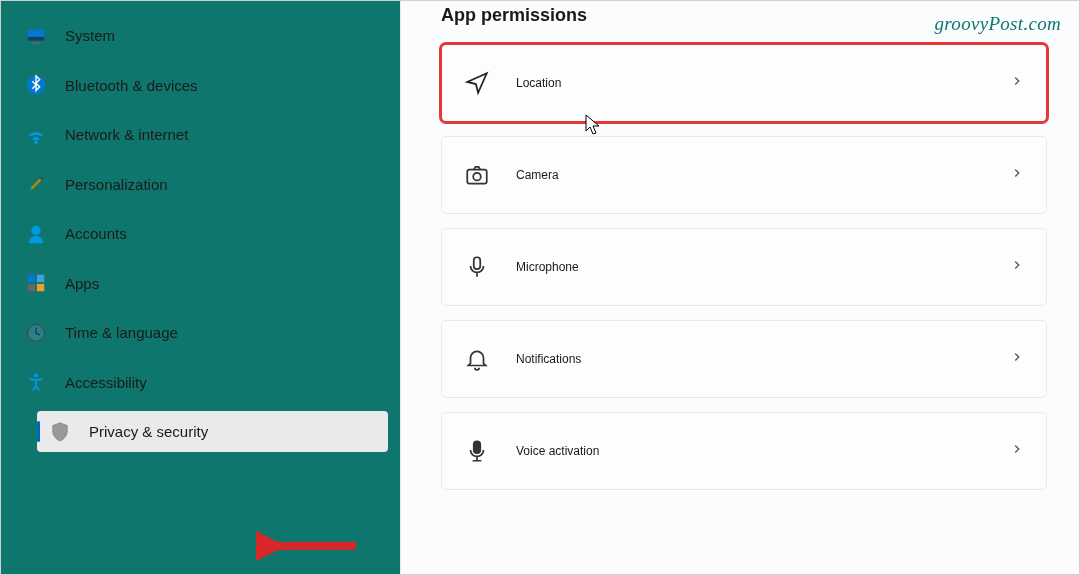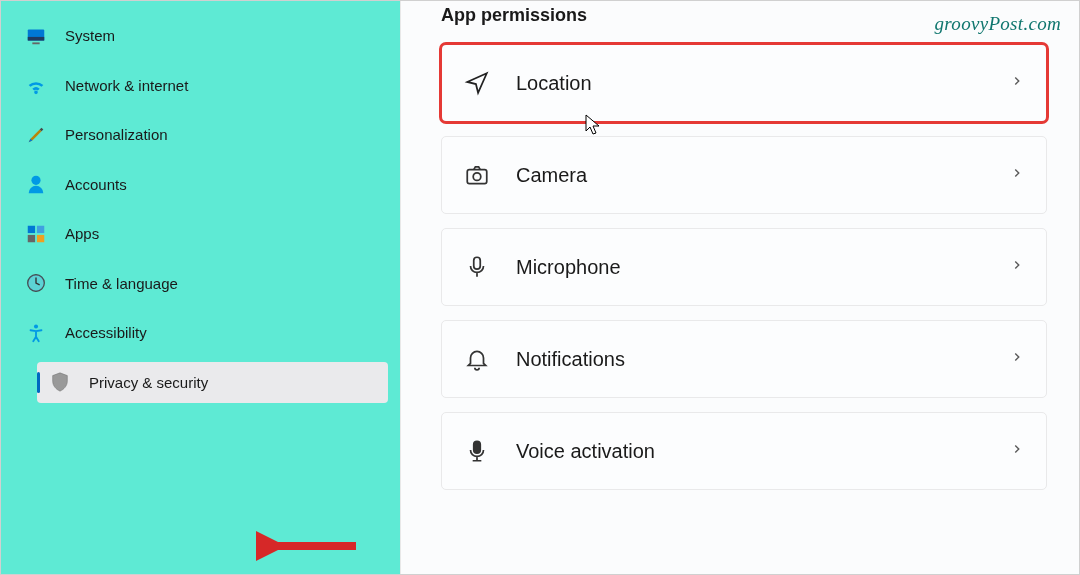--- a/index.html
+++ b/index.html
@@ -11,21 +11,21 @@
       overflow: hidden;
       border: 1px solid #d0d0d0;
       position: relative;
     }
     .sidebar {
       position: absolute;
       left: 0;
       top: 0;
       width: 400px;
       height: 100%;
-      background: #5eead4;
+      background: #0f766e;
       border-right: 1px solid #e8e8e8;
       padding: 14px 12px;
       display: flex;
       flex-direction: column;
       gap: 8.5px;
     }
     .sidebar-item {
       display: flex;
       align-items: center;
       gap: 18px;
@@ -75,21 +75,21 @@
       border-radius: 5px;
       padding: 0 22px;
       cursor: pointer;
       gap: 26px;
     }
     .card.highlight {
       outline: 3px solid #e53935;
       outline-offset: -1px;
     }
     .card-icon { width: 26px; height: 26px; display:flex; align-items:center; justify-content:center; color:#333; }
-    .card-label { font-size: 20px; color:#1a1a1a; flex:1; }
+    .card-label { font-size: 12px; color:#1a1a1a; flex:1; }
     .chevron { color: #5a5a5a; }
     .watermark {
       position: absolute;
       top: 12px;
       right: 18px;
       font-family: Georgia, serif;
       font-size: 19px;
       color: #0f766e;
       font-style: italic;
       letter-spacing: 0.3px;
@@ -116,20 +116,29 @@
     <span class="sidebar-icon">
       <svg width="22" height="22" viewBox="0 0 24 24">
           <rect x="3" y="5" width="18" height="12" rx="1" fill="#0078d4"></rect>
           <rect x="3" y="13" width="18" height="4" fill="#1f3a5f"></rect>
           <rect x="8" y="19" width="8" height="2" fill="#666"></rect>
         </svg>
     </span>
     <span>System</span>
   </div>
 
+  <div class="sidebar-item">
+    <span class="sidebar-icon">
+      <svg width="22" height="22" viewBox="0 0 24 24">
+          <circle cx="12" cy="12" r="10" fill="#0078d4"></circle>
+          <path d="M12 6v12l4-4-4-4 4-4-4-4v4M8 8l4 4-4 4" stroke="#fff" stroke-width="1.5" fill="none"></path>
+        </svg>
+    </span>
+    <span>Bluetooth &amp; devices</span>
+  </div>
 
   <div class="sidebar-item">
     <span class="sidebar-icon">
       <svg width="22" height="22" viewBox="0 0 24 24">
           <path d="M12 18a2 2 0 100 4 2 2 0 000-4zm-8-6a12 12 0 0116 0l-2 2a9 9 0 00-12 0zm4 4a6 6 0 018 0l-2 2a3 3 0 00-4 0z" fill="#0099e5"></path>
         </svg>
     </span>
     <span>Network &amp; internet</span>
   </div>
 

